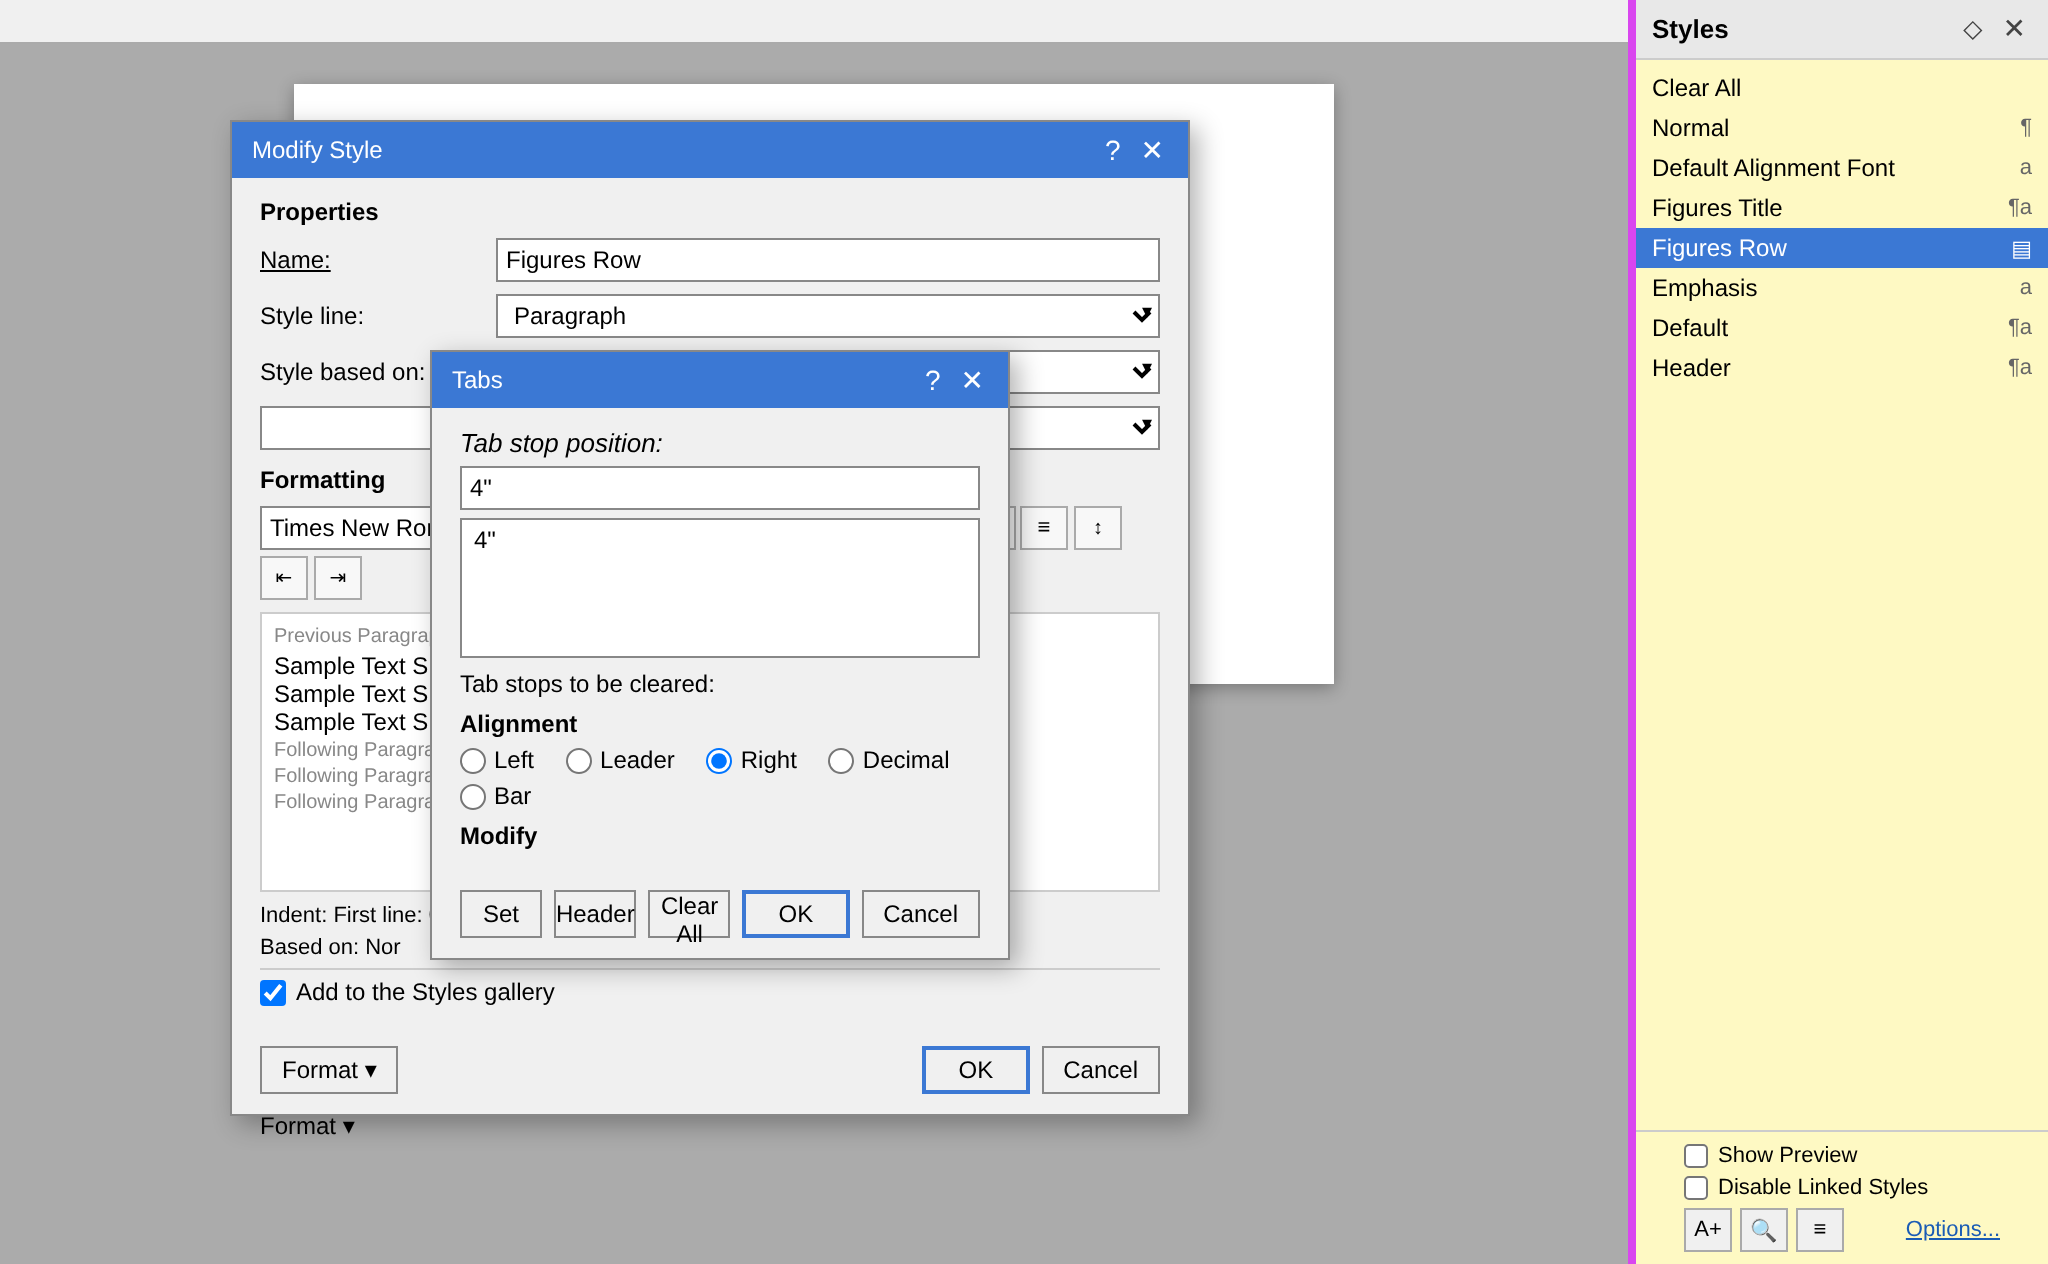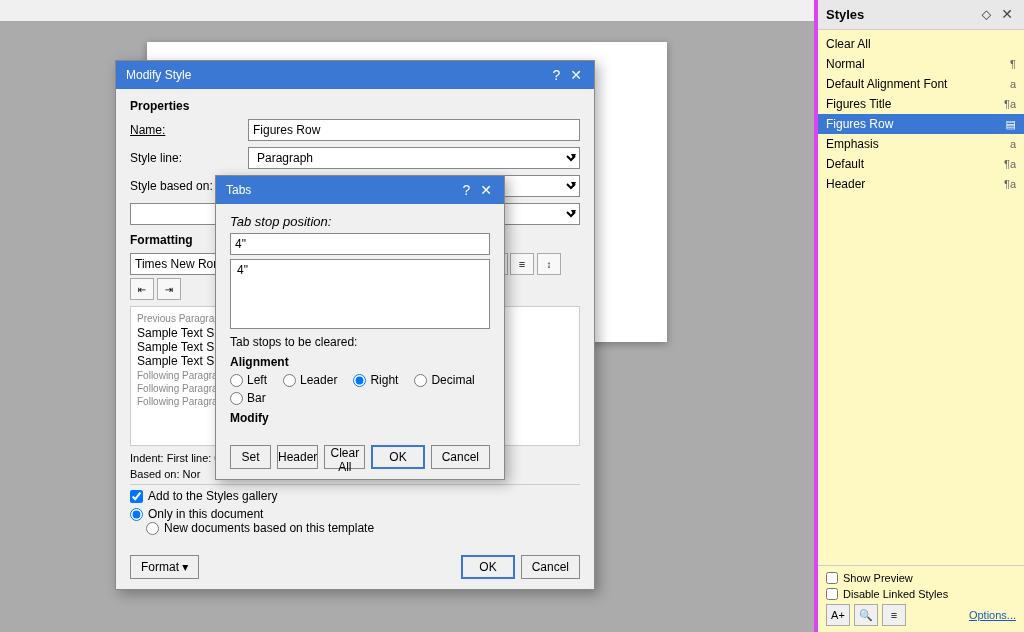--- a/index.html
+++ b/index.html
@@ -104,21 +104,21 @@
     .style-item .style-icon {
       font-size: 11px;
       color: #666;
     }
     .style-item.selected .style-icon {
       color: white;
     }
 
     .styles-panel-footer {
       border-top: 1px solid #ccc;
-      padding: 6px 8px;
+      padding: 6px 24px;
     }
 
     .checkbox-row {
       display: flex;
       align-items: center;
       gap: 5px;
       margin-bottom: 4px;
       font-size: 11px;
     }
 
@@ -648,30 +648,20 @@
       </div>
       <div class="indent-info">
         <span>Based on: Nor</span>
       </div>
     </div>
 
     <hr class="divider">
     <div class="checkbox-row-small">
       <input type="checkbox" id="addToStyles" checked="" style="">
       <label for="addToStyles">Add to the Styles gallery</label>
-    </div>
-    <div style="margin-bottom:4px;">
-      <label class="radio-row-small">
-        <input type="radio" name="docScope" checked="" style="">
-        <span>Only in this document</span>
-      </label>
-      <label class="radio-row-small" style="margin-left:16px;">
-        <input type="radio" name="docScope" style="">
-        <span>New documents based on this template</span>
-      </label>
     </div>
   </div>
   <div class="dialog-footer">
     <div class="dialog-footer-left">
       <button class="format-btn">
         <span>Format ▾</span>
       </button>
     </div>
     <div class="dialog-footer-right">
       <button class="ok-btn">OK</button>

